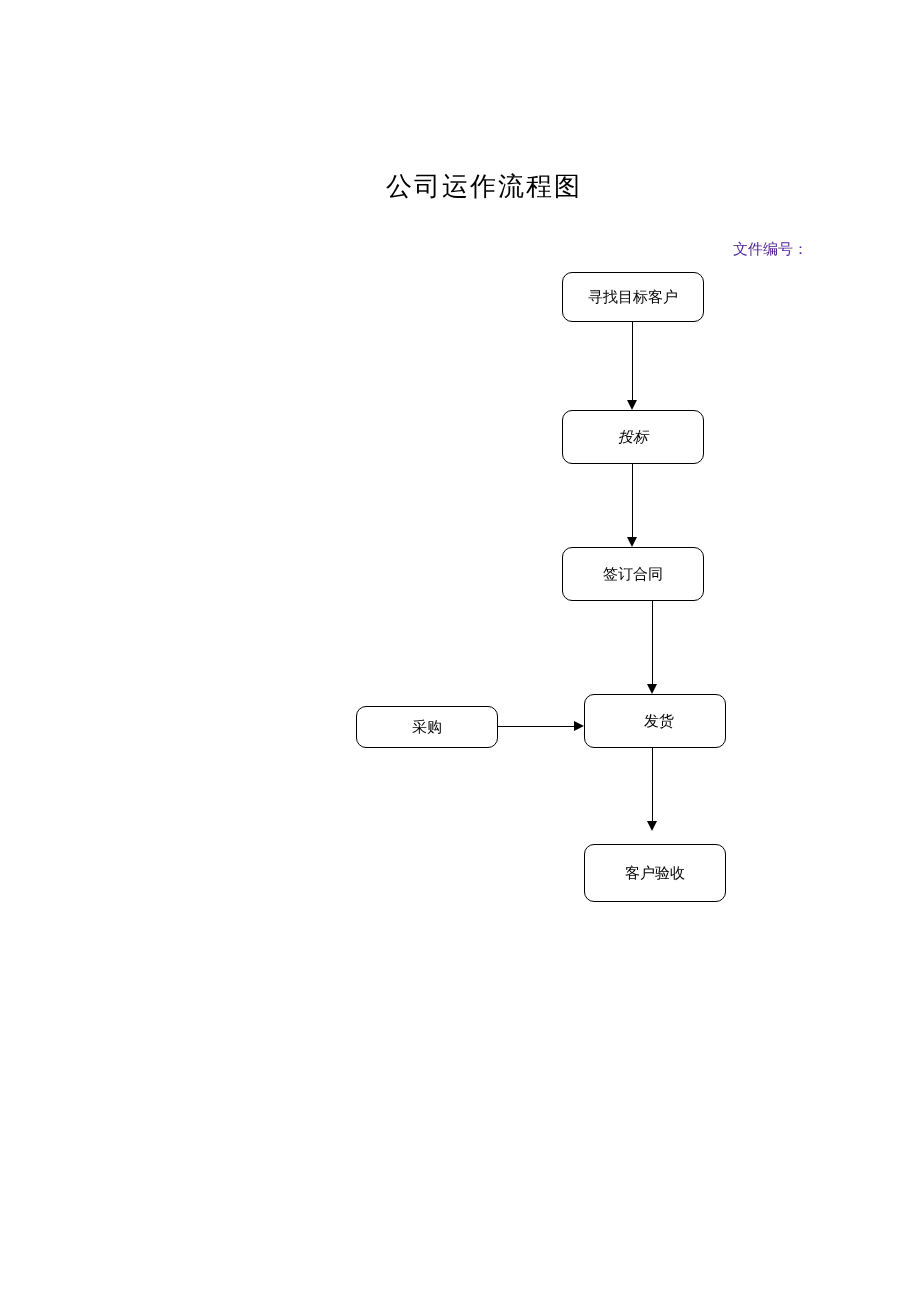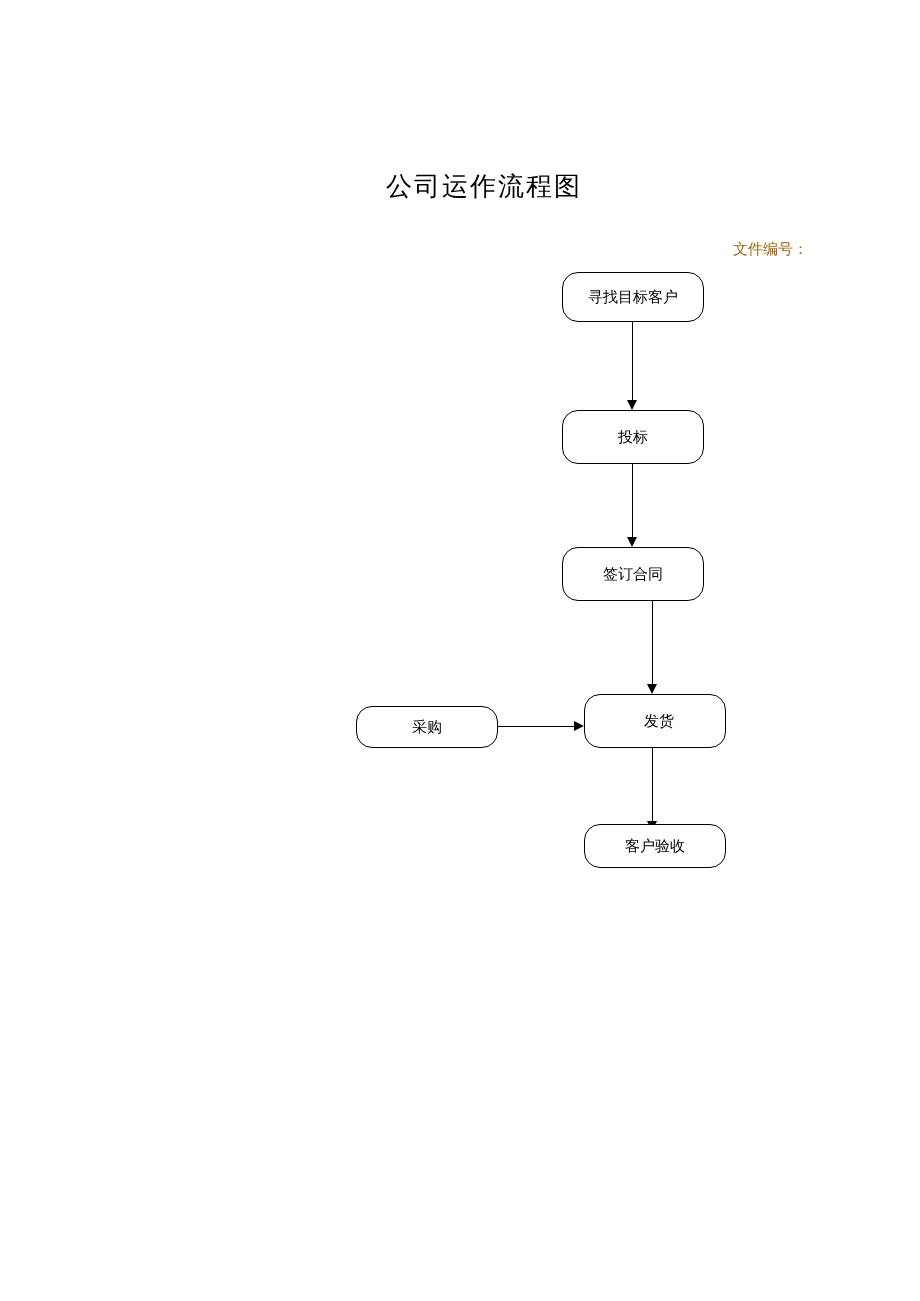--- a/index.html
+++ b/index.html
@@ -18,26 +18,26 @@
       text-align: center;
       font-size: 26px;
       color: #000;
       letter-spacing: 2px;
     }
     .doc-number {
       position: absolute;
       top: 216px;
       right: 120px;
       font-size: 15px;
-      color: #a16207;
+      color: #4c1d95;
     }
     .box {
       position: absolute;
       border: 1px solid #000;
-      border-radius: 16px;
+      border-radius: 10px;
       display: flex;
       align-items: center;
       justify-content: center;
       font-size: 15px;
       color: #000;
       background: #fff;
     }
     .arrow {
       position: absolute;
       background: #000;
@@ -65,21 +65,21 @@
 <div class="title">公司运作流程图</div>
 <div class="doc-number">文件编号：</div>
 
 <div class="box" style="left:538px; top:248px; width:142px; height:50px;">
   <span>寻找目标客户</span>
 </div>
 
 <div class="arrow arrow-v" style="left:608px; top:298px; height:80px;"></div>
 <div class="arrowhead-down" style="left:603px; top:376px;"></div>
 
-<div class="box" style="left:538px; top:386px; width:142px; height:54px;">
+<div class="box" style="left:538px; top:386px; width:142px; height:54px;font-style:italic;">
   <span>投标</span>
 </div>
 
 <div class="arrow arrow-v" style="left:608px; top:440px; height:75px;"></div>
 <div class="arrowhead-down" style="left:603px; top:513px;"></div>
 
 <div class="box" style="left:538px; top:523px; width:142px; height:54px;">
   <span>签订合同</span>
 </div>
 
@@ -93,15 +93,15 @@
 <div class="box" style="left:332px; top:682px; width:142px; height:42px;">
   <span>采购</span>
 </div>
 
 <div class="arrow arrow-h" style="left:474px; top:702px; width:77px;"></div>
 <div class="arrowhead-right" style="left:550px; top:697px;"></div>
 
 <div class="arrow arrow-v" style="left:628px; top:724px; height:75px;"></div>
 <div class="arrowhead-down" style="left:623px; top:797px;"></div>
 
-<div class="box" style="left:560px; top:800px; width:142px; height:44px;">
+<div class="box" style="left:560px; top:820px; width:142px; height:58px;">
   <span>客户验收</span>
 </div>
 
 </body></html>

